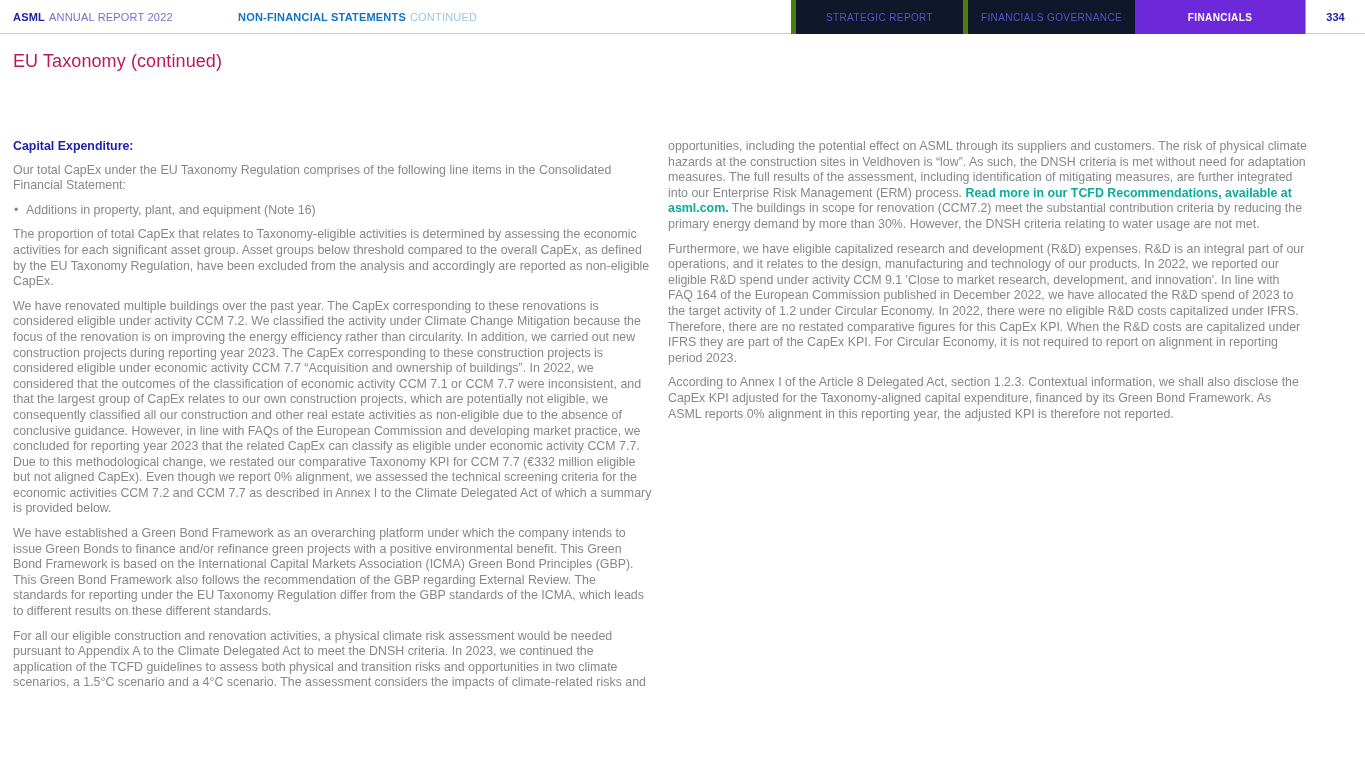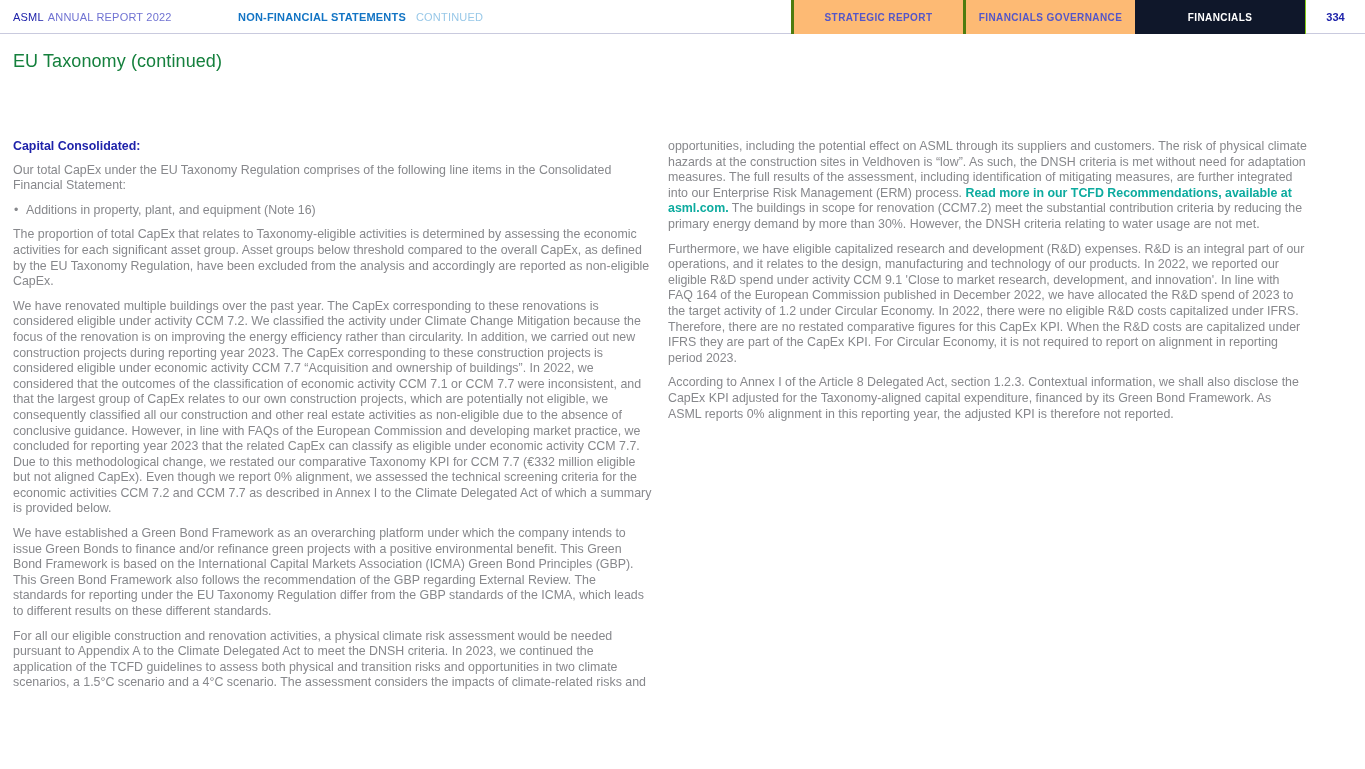--- a/index.html
+++ b/index.html
@@ -16,59 +16,59 @@
     position: relative;
     height: 34px;
     border-bottom: 1px solid #c9cade;
     background: #ffffff;
   }
   .header-left {
     position: absolute; left: 13px; top: 0; height: 33px;
     display: flex; align-items: center;
     font-size: 11px; letter-spacing: 0.2px; white-space: nowrap;
   }
-  .brand-bold { color: #1e22aa; font-weight: normal; text-align: right; }
+  .brand-bold { color: #1e22aa; font-weight: bold; text-align: right; }
   .brand-rest { color: #6f72d2; margin-left: 4px; }
   .header-section {
     position: absolute; left: 238px; top: 0; height: 33px;
     display: flex; align-items: center;
-    font-size: 11px; letter-spacing: 0.2px; white-space: nowrap; gap: 6px;
+    font-size: 11px; letter-spacing: 0.2px; white-space: nowrap;
   }
   .section-bold { color: #1274c4; font-weight: bold; }
   .section-rest { color: #98c8e8; margin-left: 4px; text-align: center; }
 
   .header-tabs {
     position: absolute; right: 0; top: 0; height: 34px;
     display: flex; align-items: stretch;
   }
   .tab {
     width: 172px;
-    border-left: 3px solid #4d7c0f;
+    border-left: 5px solid #4d7c0f;
     display: flex; align-items: center; justify-content: center;
     font-size: 10px; letter-spacing: 0.4px;
-    color: #5456c8; background: #fdba74;
-    cursor: pointer; white-space: nowrap; font-weight: bold;
+    color: #5456c8; background: #0f172a;
+    cursor: pointer; white-space: nowrap;
   }
   .tab.active {
     width: 170px;
-    background: #0f172a; color: #ffffff; font-weight: bold;
+    background: #6d28d9; color: #ffffff; font-weight: bold;
     border-left: none;
   }
   .page-num {
     width: 60px;
     border-left: 1px solid #84cc16;
     display: flex; align-items: center; justify-content: center;
     font-size: 11px; font-weight: bold; color: #1e22aa;
   }
 
   
   .page-title {
     margin: 17px 0 0 13px;
     font-size: 18px; font-weight: normal;
-    color: #15803d;
+    color: #be185d;
     letter-spacing: 0.1px;
   }
 
   
   .columns {
     display: flex;
     margin: 67px 0 0 13px;
     gap: 15px;
   }
   .col { width: 640px; }
@@ -126,21 +126,21 @@
     <div class="tab">FINANCIALS GOVERNANCE</div>
     <div class="tab active">FINANCIALS</div>
     <div class="page-num">334</div>
   </div>
 </div>
 
 <h1 class="page-title">EU Taxonomy (continued)</h1>
 
 <div class="columns">
   <div class="col body-text">
-    <h3 class="sub-heading">Capital Consolidated:</h3>
+    <h3 class="sub-heading">Capital Expenditure:</h3>
     <p>Our total CapEx under the EU Taxonomy Regulation comprises of the following line items in the Consolidated Financial Statement:</p>
     <ul class="bullets">
       <li>Additions in property, plant, and equipment (Note 16)</li>
     </ul>
     <p>The proportion of total CapEx that relates to Taxonomy-eligible activities is determined by assessing the economic activities for each significant asset group. Asset groups below threshold compared to the overall CapEx, as defined by the EU Taxonomy Regulation, have been excluded from the analysis and accordingly are reported as non-eligible CapEx.</p>
     <p>We have renovated multiple buildings over the past year. The CapEx corresponding to these renovations is considered eligible under activity CCM 7.2. We classified the activity under Climate Change Mitigation because the focus of the renovation is on improving the energy efficiency rather than circularity. In addition, we carried out new construction projects during reporting year 2023. The CapEx corresponding to these construction projects is considered eligible under economic activity CCM 7.7 “Acquisition and ownership of buildings”. In 2022, we considered that the outcomes of the classification of economic activity CCM 7.1 or CCM 7.7 were inconsistent, and that the largest group of CapEx relates to our own construction projects, which are potentially not eligible, we consequently classified all our construction and other real estate activities as non-eligible due to the absence of conclusive guidance. However, in line with FAQs of the European Commission and developing market practice, we concluded for reporting year 2023 that the related CapEx can classify as eligible under economic activity CCM 7.7. Due to this methodological change, we restated our comparative Taxonomy KPI for CCM 7.7 (€332 million eligible but not aligned CapEx). Even though we report 0% alignment, we assessed the technical screening criteria for the economic activities CCM 7.2 and CCM 7.7 as described in Annex I to the Climate Delegated Act of which a summary is provided below.</p>
     <p>We have established a Green Bond Framework as an overarching platform under which the company intends to issue Green Bonds to finance and/or refinance green projects with a positive environmental benefit. This Green Bond Framework is based on the International Capital Markets Association (ICMA) Green Bond Principles (GBP). This Green Bond Framework also follows the recommendation of the GBP regarding External Review. The standards for reporting under the EU Taxonomy Regulation differ from the GBP standards of the ICMA, which leads to different results on these different standards.</p>
     <p>For all our eligible construction and renovation activities, a physical climate risk assessment would be needed pursuant to Appendix A to the Climate Delegated Act to meet the DNSH criteria. In 2023, we continued the application of the TCFD guidelines to assess both physical and transition risks and opportunities in two climate scenarios, a 1.5°C scenario and a 4°C scenario. The assessment considers the impacts of climate-related risks and</p>
   </div>
 

